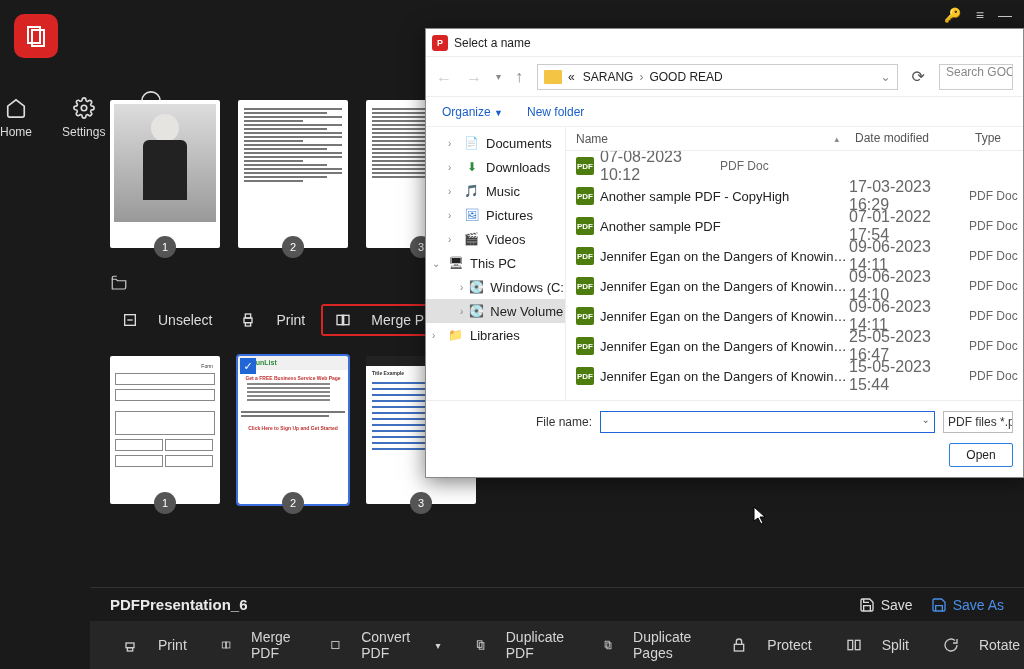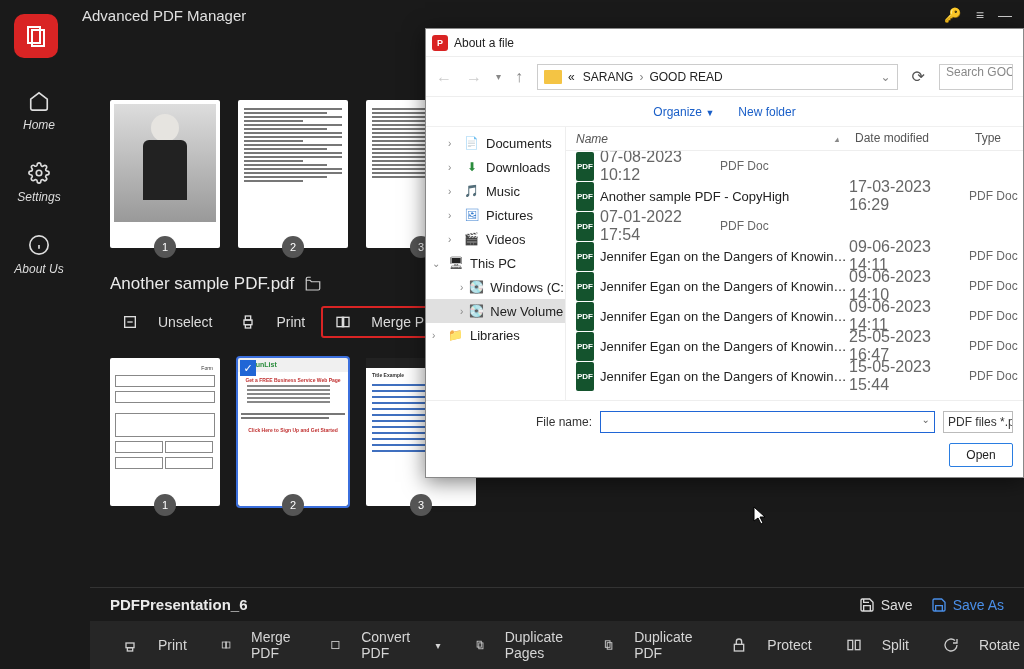--- a/index.html
+++ b/index.html
@@ -5,21 +5,21 @@
 * { margin: 0; padding: 0; box-sizing: border-box; font-family: "Segoe UI", Arial, sans-serif; }
 body { background: #1a1a1a; width: 1024px; height: 669px; overflow: hidden; position: relative; color: #fff; }
 .topbar { height: 30px; display: flex; align-items: center; padding: 0 12px; }
 .app-title { font-size: 15px; color: #e0e0e0; margin-left: 70px; }
 .topbar-right { margin-left: auto; display: flex; gap: 14px; align-items: center; }
 .topbar-icon { color: #ccc; font-size: 14px; }
 
 .app-logo { position: absolute; left: 14px; top: 14px; width: 44px; height: 44px; background: #d92424; border-radius: 10px; display: flex; align-items: center; justify-content: center; }
 .app-logo svg { width: 24px; height: 24px; }
 
-.sidebar { position: absolute; left: 0; top: 90px; width: 78px; display: flex; flex-direction: column; align-items: center; gap: 30px; font-style: italic; }
+.sidebar { position: absolute; left: 0; top: 90px; width: 78px; display: flex; flex-direction: row; align-items: center; gap: 30px; }
 .side-item { display: flex; flex-direction: column; align-items: center; gap: 6px; color: #ddd; cursor: pointer; }
 .side-item svg { width: 22px; height: 22px; }
 .side-item span { font-size: 12px; }
 
 .content { position: absolute; left: 90px; top: 60px; right: 0; bottom: 0; overflow: hidden; }
 
 .thumb-row { display: flex; gap: 18px; padding: 40px 20px 20px 20px; }
 .thumb { width: 110px; height: 148px; background: #fff; position: relative; border-radius: 2px; display: flex; flex-direction: column; }
 .thumb-badge { position: absolute; bottom: -10px; left: 50%; transform: translateX(-50%); width: 22px; height: 22px; background: #555; border-radius: 50%; display: flex; align-items: center; justify-content: center; font-size: 11px; color: #fff; }
 .thumb.selected { outline: 2px solid #3b6fdd; }
@@ -60,40 +60,40 @@
 .dlg-nav-btn { color: #888; font-size: 16px; cursor: pointer; }
 .dlg-nav-btn.dis { color: #ccc; }
 .dlg-path { flex: 1; display: flex; align-items: center; gap: 4px; border: 1px solid #ccc; height: 26px; padding: 0 6px; font-size: 12px; }
 .dlg-path .folder-ico { width: 18px; height: 14px; background: #f4c444; border-radius: 1px; }
 .dlg-path .crumb { color: #222; padding: 0 2px; }
 .dlg-path .sep { color: #888; }
 .dlg-path .chev { margin-left: auto; color: #888; cursor: pointer; }
 .dlg-refresh { color: #555; cursor: pointer; }
 .dlg-search { width: 74px; border: 1px solid #ccc; height: 26px; padding: 0 6px; font-size: 12px; color: #888; overflow: hidden; white-space: nowrap; }
 
-.dlg-cmds { height: 30px; display: flex; align-items: center; padding: 0 16px; gap: 24px; font-size: 12px; border-bottom: 1px solid #f0f0f0; justify-content: center; }
+.dlg-cmds { height: 30px; display: flex; align-items: center; padding: 0 16px; gap: 24px; font-size: 12px; border-bottom: 1px solid #f0f0f0; }
 .dlg-cmd { color: #1a5fc8; cursor: pointer; }
 
 .dlg-body { flex: 1; display: flex; overflow: hidden; }
 .dlg-tree { width: 140px; border-right: 1px solid #eee; padding: 4px 0; font-size: 13px; overflow: hidden; }
 .tree-item { display: flex; align-items: center; gap: 6px; padding: 4px 6px; cursor: pointer; white-space: nowrap; }
 .tree-item.indent { padding-left: 22px; }
 .tree-item.indent2 { padding-left: 34px; }
 .tree-item.sel { background: #e0e0e0; }
 .tree-arrow { color: #888; font-size: 10px; width: 10px; }
 .tree-ico { width: 16px; height: 16px; display: inline-flex; align-items: center; justify-content: center; font-size: 12px; }
 
 .dlg-list { flex: 1; display: flex; flex-direction: column; overflow: hidden; }
 .dlg-cols { display: flex; height: 24px; border-bottom: 1px solid #eee; font-size: 12px; color: #555; }
-.col-name { flex: 1; padding: 4px 10px; display: flex; align-items: center; gap: 6px; font-style: italic; }
+.col-name { flex: 1; padding: 4px 10px; display: flex; align-items: center; gap: 6px; }
 .col-date { width: 120px; padding: 4px 6px; }
 .col-type { width: 54px; padding: 4px 6px; }
 .dlg-rows { flex: 1; overflow-y: auto; }
 .file-row { display: flex; height: 30px; align-items: center; font-size: 13px; cursor: pointer; }
-.file-ico { width: 18px; height: 29px; margin: 0 6px 0 10px; background: #14532d; border-radius: 2px; display: inline-flex; align-items: center; justify-content: center; color: #fff; font-size: 8px; font-weight: bold; }
+.file-ico { width: 18px; height: 18px; margin: 0 6px 0 10px; background: #4d7c0f; border-radius: 2px; display: inline-flex; align-items: center; justify-content: center; color: #fff; font-size: 8px; font-weight: bold; }
 .file-name { flex: 1; white-space: nowrap; overflow: hidden; text-overflow: ellipsis; }
 .file-date { width: 120px; color: #666; font-size: 16px; }
 .file-type { width: 54px; color: #666; font-size: 12px; white-space: nowrap; overflow: hidden; }
 
 .dlg-foot { border-top: 1px solid #eee; padding: 10px; display: flex; flex-direction: column; gap: 10px; }
 .foot-row1 { display: flex; align-items: center; gap: 8px; text-align: center; }
 .fn-label { font-size: 12px; color: #333; white-space: nowrap; margin-left: 100px; }
 .fn-input { flex: 1; height: 22px; border: 1px solid #2066d6; padding: 0 18px 0 4px; font-size: 12px; background: #fff; position: relative; }
 .fn-filter { width: 70px; height: 22px; border: 1px solid #bbb; font-size: 12px; padding: 0 4px; color: #333; display: flex; align-items: center; white-space: nowrap; overflow: hidden; }
 .foot-row2 { display: flex; justify-content: flex-end; gap: 8px; }
@@ -112,21 +112,20 @@
 .form-box { border: 1px solid #888; height: 12px; margin: 2px 0; }
 .form-box.half { width: 48%; display: inline-block; }
 
 .bluetext-thumb { padding: 6px; }
 .blue-line { height: 2px; background: #4070c0; margin: 2px 0; width: 55%; }
 </style>
 </head>
 <body>
 
 <div class="topbar">
-  <span class="app-title">Advanced PDF Manager</span>
   <div class="topbar-right">
     <span class="topbar-icon">🔑</span>
     <span class="topbar-icon">≡</span>
     <span class="topbar-icon">—</span>
   </div>
 </div>
 
 <div class="app-logo">
   <svg viewBox="0 0 24 24" fill="none" stroke="#fff" stroke-width="2">
       <rect x="4" y="3" width="12" height="16"></rect>
@@ -211,21 +210,20 @@
           <div class="fake-line"></div>
           <div class="fake-line mid"></div>
           <div class="fake-line short"></div>
           <div class="fake-line"></div>
         </div>
       <div class="thumb-badge">3</div>
     </div>
   </div>
 
   <div class="section-title">
-    <span>Another sample PDF.pdf</span>
     <svg viewBox="0 0 24 24" fill="none" stroke="#ccc" stroke-width="1.6">
         <path d="M3 7h5l2 2h11v9a2 2 0 0 1-2 2H3z"></path>
         <path d="M3 7V5a2 2 0 0 1 2-2h4"></path>
       </svg>
   </div>
   <div class="toolbar">
     <div class="tool-btn">
       <svg viewBox="0 0 24 24" fill="none" stroke="#ddd" stroke-width="2">
           <rect x="4" y="4" width="16" height="16"></rect>
           <line x1="8" y1="12" x2="16" y2="12"></line>
@@ -345,28 +343,28 @@
           <rect x="4" y="4" width="16" height="16"></rect>
         </svg>
         <span>Convert PDF</span>
         <span style="font-size:10px">▾</span>
       </div>
     <div class="tool-btn">
         <svg viewBox="0 0 24 24" fill="none" stroke="#ccc" stroke-width="2">
           <rect x="5" y="3" width="10" height="14"></rect>
           <rect x="9" y="7" width="10" height="14"></rect>
         </svg>
-        <span>Duplicate Pages</span>
+        <span>Duplicate PDF</span>
       </div>
     <div class="tool-btn">
         <svg viewBox="0 0 24 24" fill="none" stroke="#ccc" stroke-width="2">
           <rect x="5" y="3" width="10" height="14"></rect>
           <rect x="9" y="7" width="10" height="14"></rect>
         </svg>
-        <span>Duplicate PDF</span>
+        <span>Duplicate Pages</span>
       </div>
     <div class="tool-btn">
         <svg viewBox="0 0 24 24" fill="none" stroke="#ccc" stroke-width="2">
           <rect x="5" y="11" width="14" height="10"></rect>
           <path d="M8 11V7a4 4 0 0 1 8 0v4"></path>
         </svg>
         <span>Protect</span>
       </div>
     <div class="tool-btn">
         <svg viewBox="0 0 24 24" fill="none" stroke="#ccc" stroke-width="2">
@@ -381,21 +379,21 @@
           <polyline points="21 3 21 9 15 9"></polyline>
         </svg>
         <span>Rotate</span>
       </div>
   </div>
 </div>
 
 <div class="dialog">
   <div class="dlg-title">
     <span class="dlg-title-icon">P</span>
-    <span>About a file</span>
+    <span>Select a name</span>
   </div>
   <div class="dlg-nav">
     <span class="dlg-nav-btn dis">←</span>
     <span class="dlg-nav-btn dis">→</span>
     <span class="dlg-nav-btn" style="font-size:10px">▾</span>
     <span class="dlg-nav-btn">↑</span>
     <div class="dlg-path">
       <span class="folder-ico"></span>
       <span class="crumb">«</span>
       <span class="crumb">SARANG</span>
@@ -474,20 +472,21 @@
             <span class="file-type">PDF Doc</span>
           </div>
           <div class="file-row">
             <span class="file-ico">PDF</span>
             <span class="file-name">Another sample PDF - CopyHigh</span>
             <span class="file-date">17-03-2023 16:29</span>
             <span class="file-type">PDF Doc</span>
           </div>
           <div class="file-row">
             <span class="file-ico">PDF</span>
+            <span class="file-name">Another sample PDF</span>
             <span class="file-date">07-01-2022 17:54</span>
             <span class="file-type">PDF Doc</span>
           </div>
           <div class="file-row">
             <span class="file-ico">PDF</span>
             <span class="file-name">Jennifer Egan on the Dangers of Knowing...</span>
             <span class="file-date">09-06-2023 14:11</span>
             <span class="file-type">PDF Doc</span>
           </div>
           <div class="file-row">

